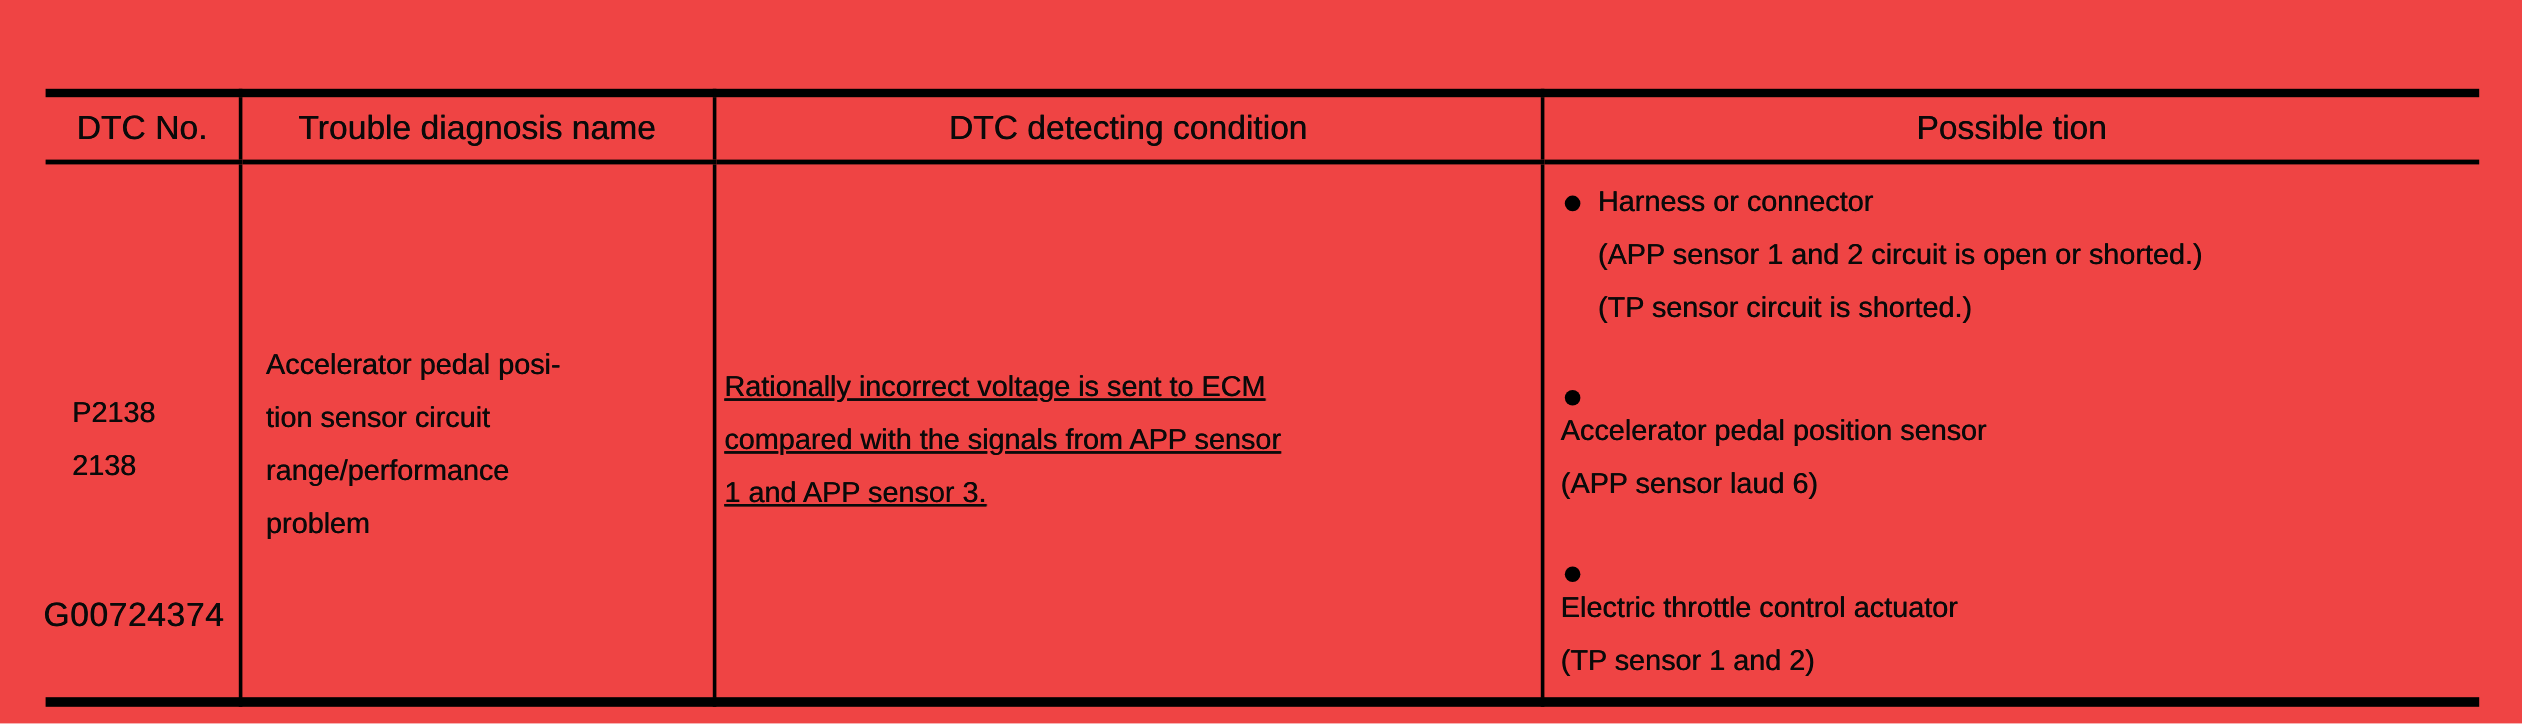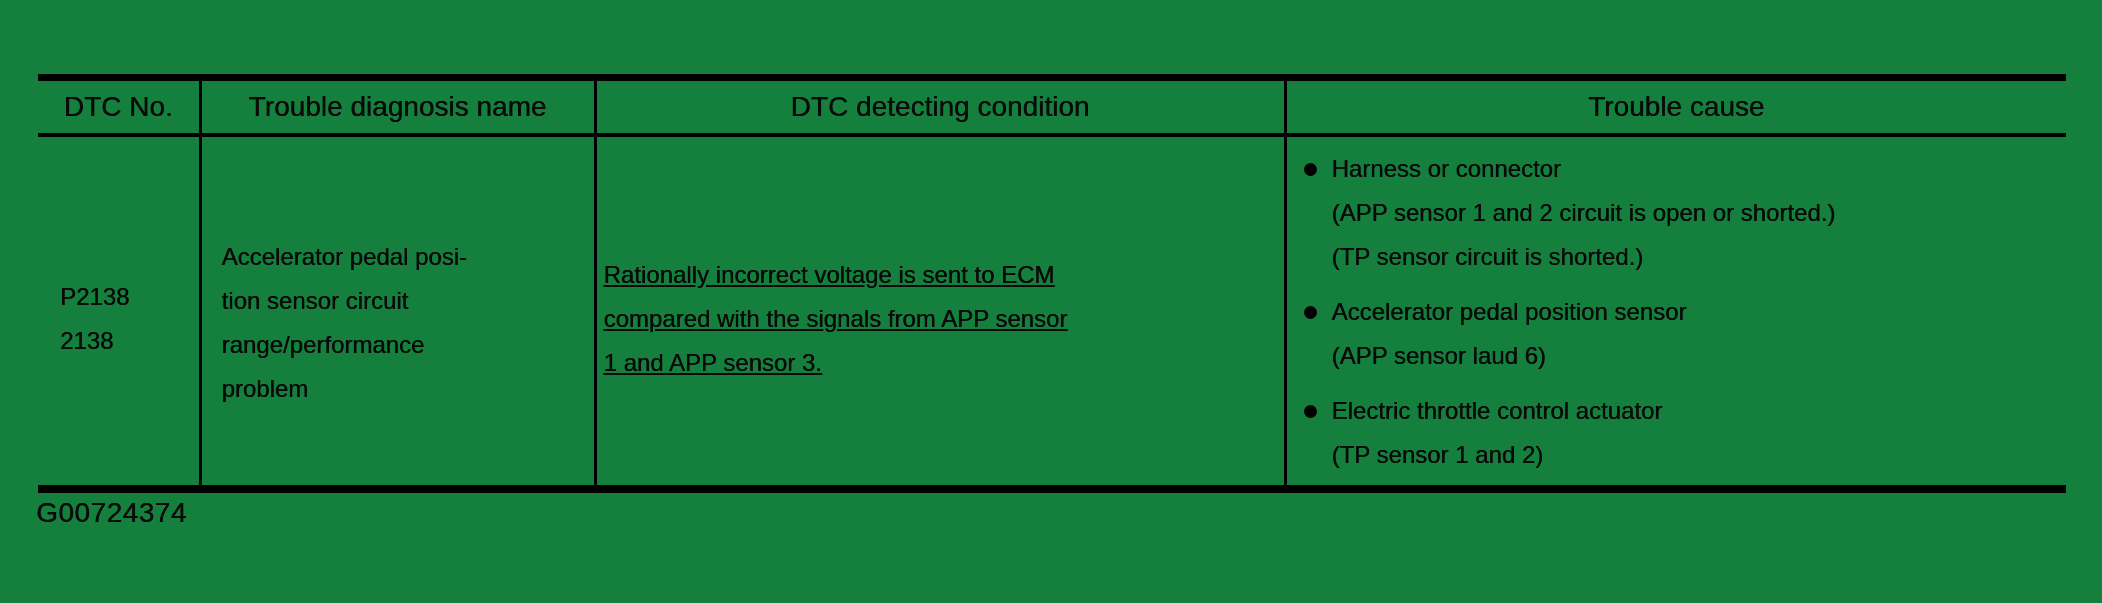--- a/index.html
+++ b/index.html
@@ -1,21 +1,21 @@
 <!DOCTYPE html>
 <html><head>
 <meta charset="utf-8">
 <style>
   * { margin: 0; padding: 0; box-sizing: border-box; }
   html, body { background: #ffffff; }
   .page {
     position: relative;
     width: 2102px;
     height: 603px;
-    background: #15803d;
+    background: #ef4444;
     font-family: "Liberation Sans", "DejaVu Sans", sans-serif;
     color: #0a0a0a;
     overflow: hidden;
   }
   .scan-text {
     text-shadow: 0.4px 0 0 currentColor; 
   }
   table.dtc-table {
     position: absolute;
     left: 38px;
@@ -44,21 +44,21 @@
     height: 332px;
     vertical-align: middle;
     font-size: 24px;
     line-height: 44px;
   }
   td.dtc-cell   { padding-left: 22px; padding-top: 16px; }
   td.name-cell  { padding-left: 20px; padding-top: 24px; padding-right: 10px; }
   td.cond-cell  { padding-left: 7px;  padding-top: 16px; padding-right: 4px; text-decoration: underline; }
   td.cause-cell { padding: 10px 6px 8px 14px; }
   .cause-item { display: flex; align-items: flex-start; }
-  .cause-item + .cause-item { margin-top: 11px; }
+  .cause-item + .cause-item { margin-top: 30px; flex-direction: column; }
   .bullet {
     flex: 0 0 auto;
     width: 13px;
     height: 13px;
     border-radius: 50%;
     background: #000;
     margin: 16px 15px 0 3px;
   }
   .figure-code {
     position: absolute;
@@ -78,21 +78,21 @@
       <col class="c1">
         <col class="c2">
         <col class="c3">
         <col class="c4">
     </colgroup>
     <thead>
       <tr>
         <th class="vline">DTC No.</th>
         <th class="vline">Trouble diagnosis name</th>
         <th class="vline">DTC detecting condition</th>
-        <th>Trouble cause</th>
+        <th>Possible tion</th>
       </tr>
     </thead>
     <tbody>
       <tr>
 
         <td class="vline dtc-cell">
           <div>P2138</div>
           <div>2138</div>
         </td>
 

